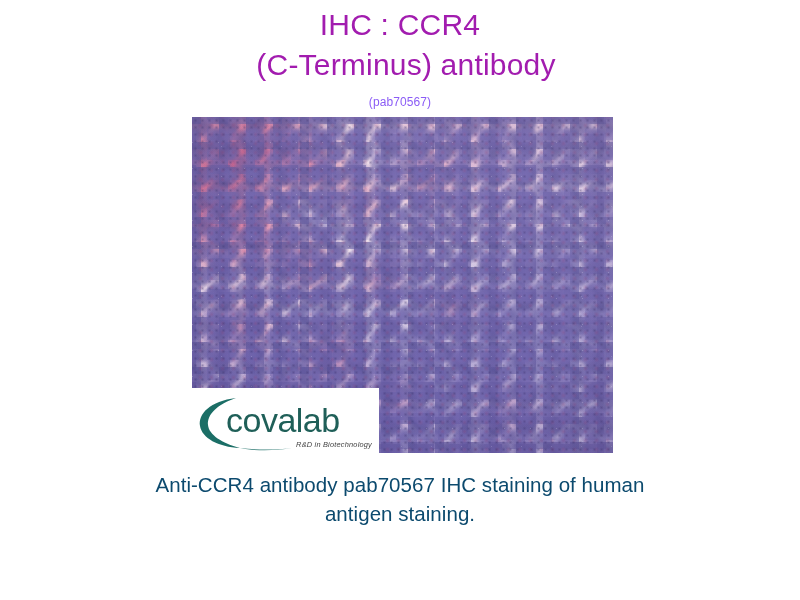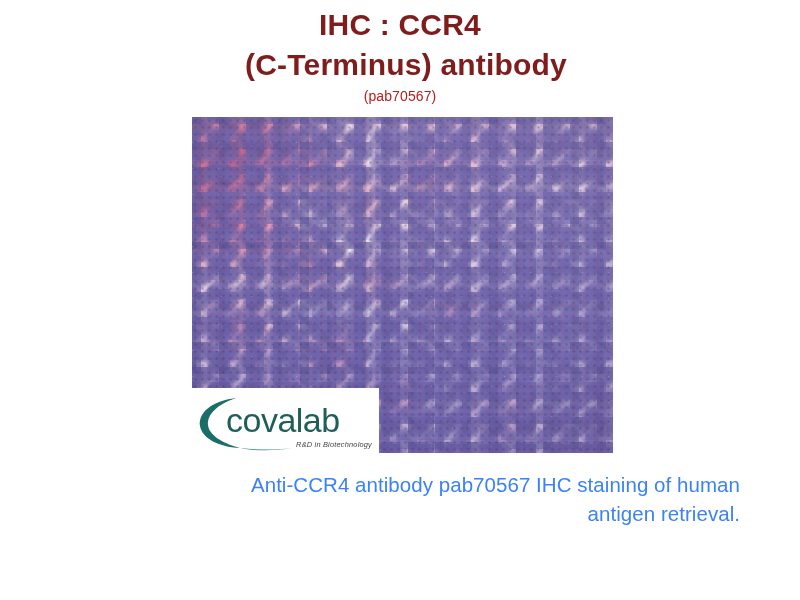--- a/index.html
+++ b/index.html
@@ -20,32 +20,32 @@
   
   .title-block {
     position: absolute;
     left: 0;
     top: 0;
     width: 800px;
     text-align: center;
   }
   .title-line {
     font-size: 30px;
-    font-weight: bold;
+    font-weight: normal;
     letter-spacing: 0.2px;
-    color: #7f1d1d;
+    color: #a21caf;
     line-height: 1.28;
   }
   .title-line-1 { margin-top: 6px; }
   .title-line-2 { margin-top: 2px; padding-left: 12px; }
   .catalog-line {
-    font-size: 14px;
+    font-size: 12px;
     font-weight: normal;
-    color: #b91c1c;
-    margin-top: 3px;
+    color: #8b5cf6;
+    margin-top: 10px;
     letter-spacing: 0.1px;
   }
 
   
   .micrograph {
     position: absolute;
     left: 192px;
     top: 117px;
     width: 421px;
     height: 336px;
@@ -158,24 +158,24 @@
     height: 64px;
     display: block;
   }
 
   
   .caption {
     position: absolute;
     left: 60px;
     top: 470px;
     width: 680px;
-    text-align: right;
+    text-align: center;
     font-size: 20.5px;
     line-height: 29px;
-    color: #3b82f6;
+    color: #0c4a6e;
     letter-spacing: 0.05px;
   }
   .caption-line { display: block; white-space: nowrap; }
 </style>
 </head>
 <body>
 
 <div class="title-block">
   <div class="title-line title-line-1">IHC : CCR4</div>
   <div class="title-line title-line-2">(C-Terminus) antibody</div>
@@ -202,14 +202,14 @@
 
       <text x="30" y="40" font-family="'Liberation Sans', sans-serif" font-size="34" fill="#1f5f58" letter-spacing="-0.5">covalab</text>
 
       <text x="176" y="55" text-anchor="end" font-family="'Liberation Sans', sans-serif" font-size="7.4" font-style="italic" fill="#3f3f3f" letter-spacing="0.2">R&amp;D in Biotechnology</text>
     </svg>
   </div>
 </div>
 
 <div class="caption">
   <span class="caption-line">Anti-CCR4 antibody pab70567 IHC staining of human</span>
-  <span class="caption-line">antigen retrieval.</span>
+  <span class="caption-line">antigen staining.</span>
 </div>
 
 </body></html>

